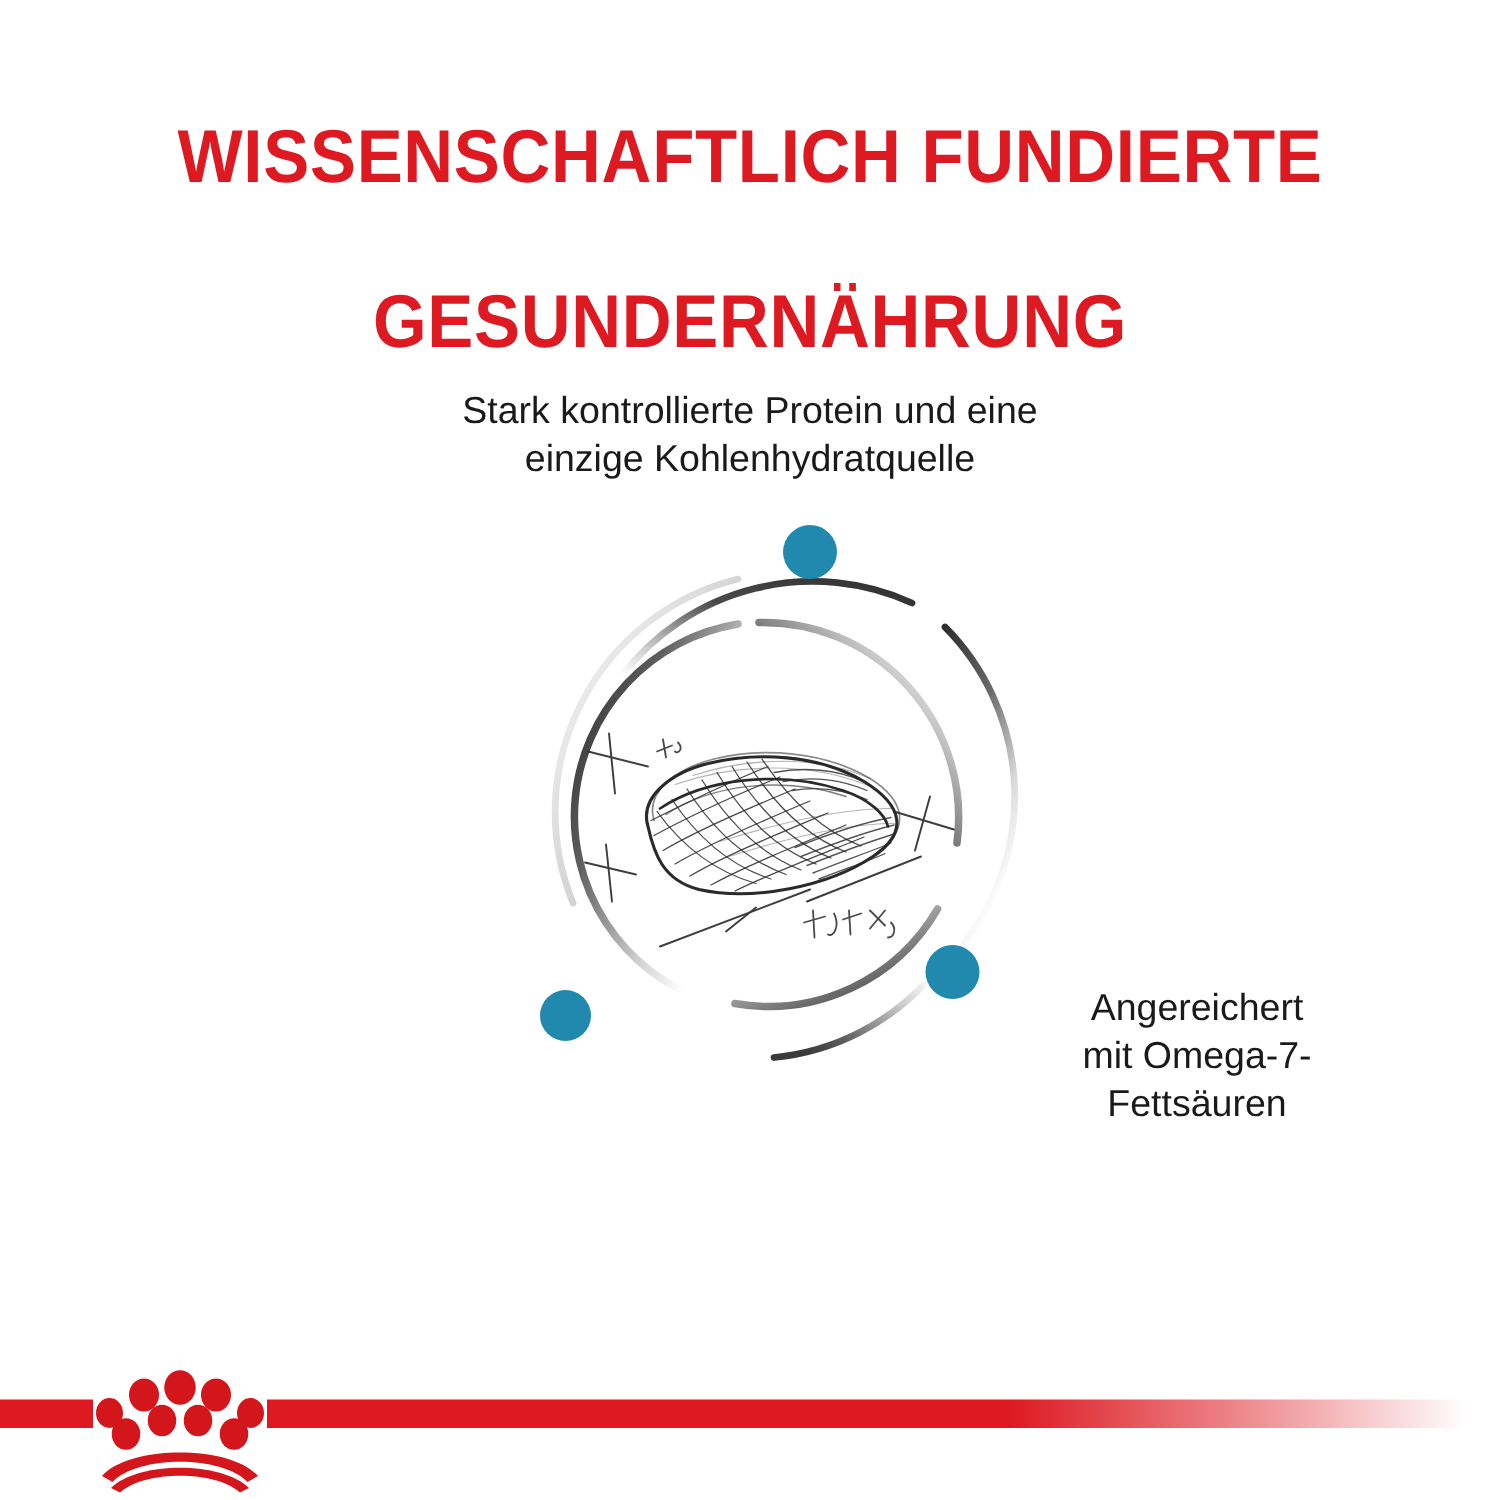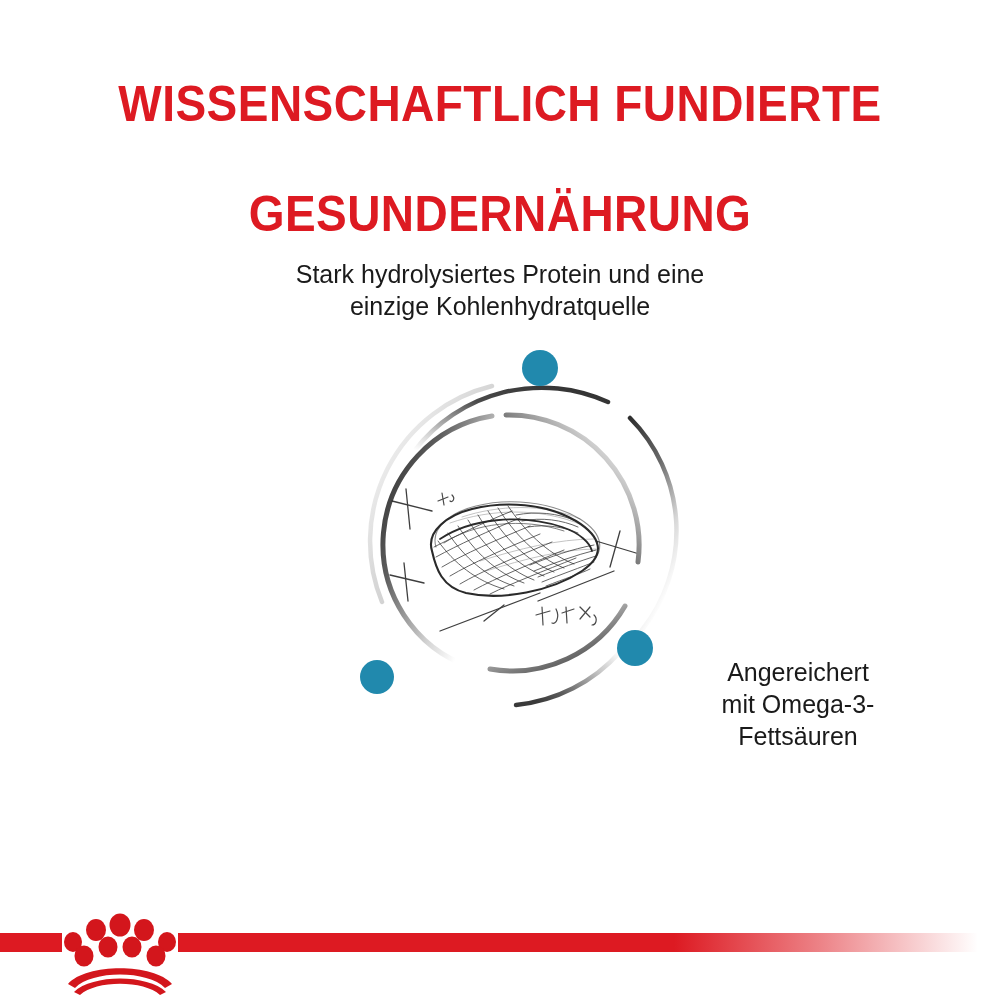--- a/index.html
+++ b/index.html
@@ -74,26 +74,26 @@
 </head>
 <body>
 
 <div class="page">
 
   <h1 class="headline">
     <span class="l1">WISSENSCHAFTLICH FUNDIERTE</span>
     <span class="l2">GESUNDERNÄHRUNG</span>
   </h1>
 
-  <p class="callout callout-top">Stark hydrolysiertes Protein und eine
+  <p class="callout callout-top">Stark kontrollierte Protein und eine
 einzige Kohlenhydratquelle</p>
 
 
   <p class="callout callout-right">Angereichert
-mit Omega-3-
+mit Omega-7-
 Fettsäuren</p>
 
   <div class="diagram">
     <svg viewBox="0 0 380 380" xmlns="http://www.w3.org/2000/svg">
       <defs>
 
         <linearGradient id="gOuterA" x1="0%" y1="100%" x2="100%" y2="0%">
           <stop offset="0%" stop-color="#ffffff"></stop>
           <stop offset="18%" stop-color="#cfcfcf"></stop>
           <stop offset="55%" stop-color="#4a4a4a"></stop>

